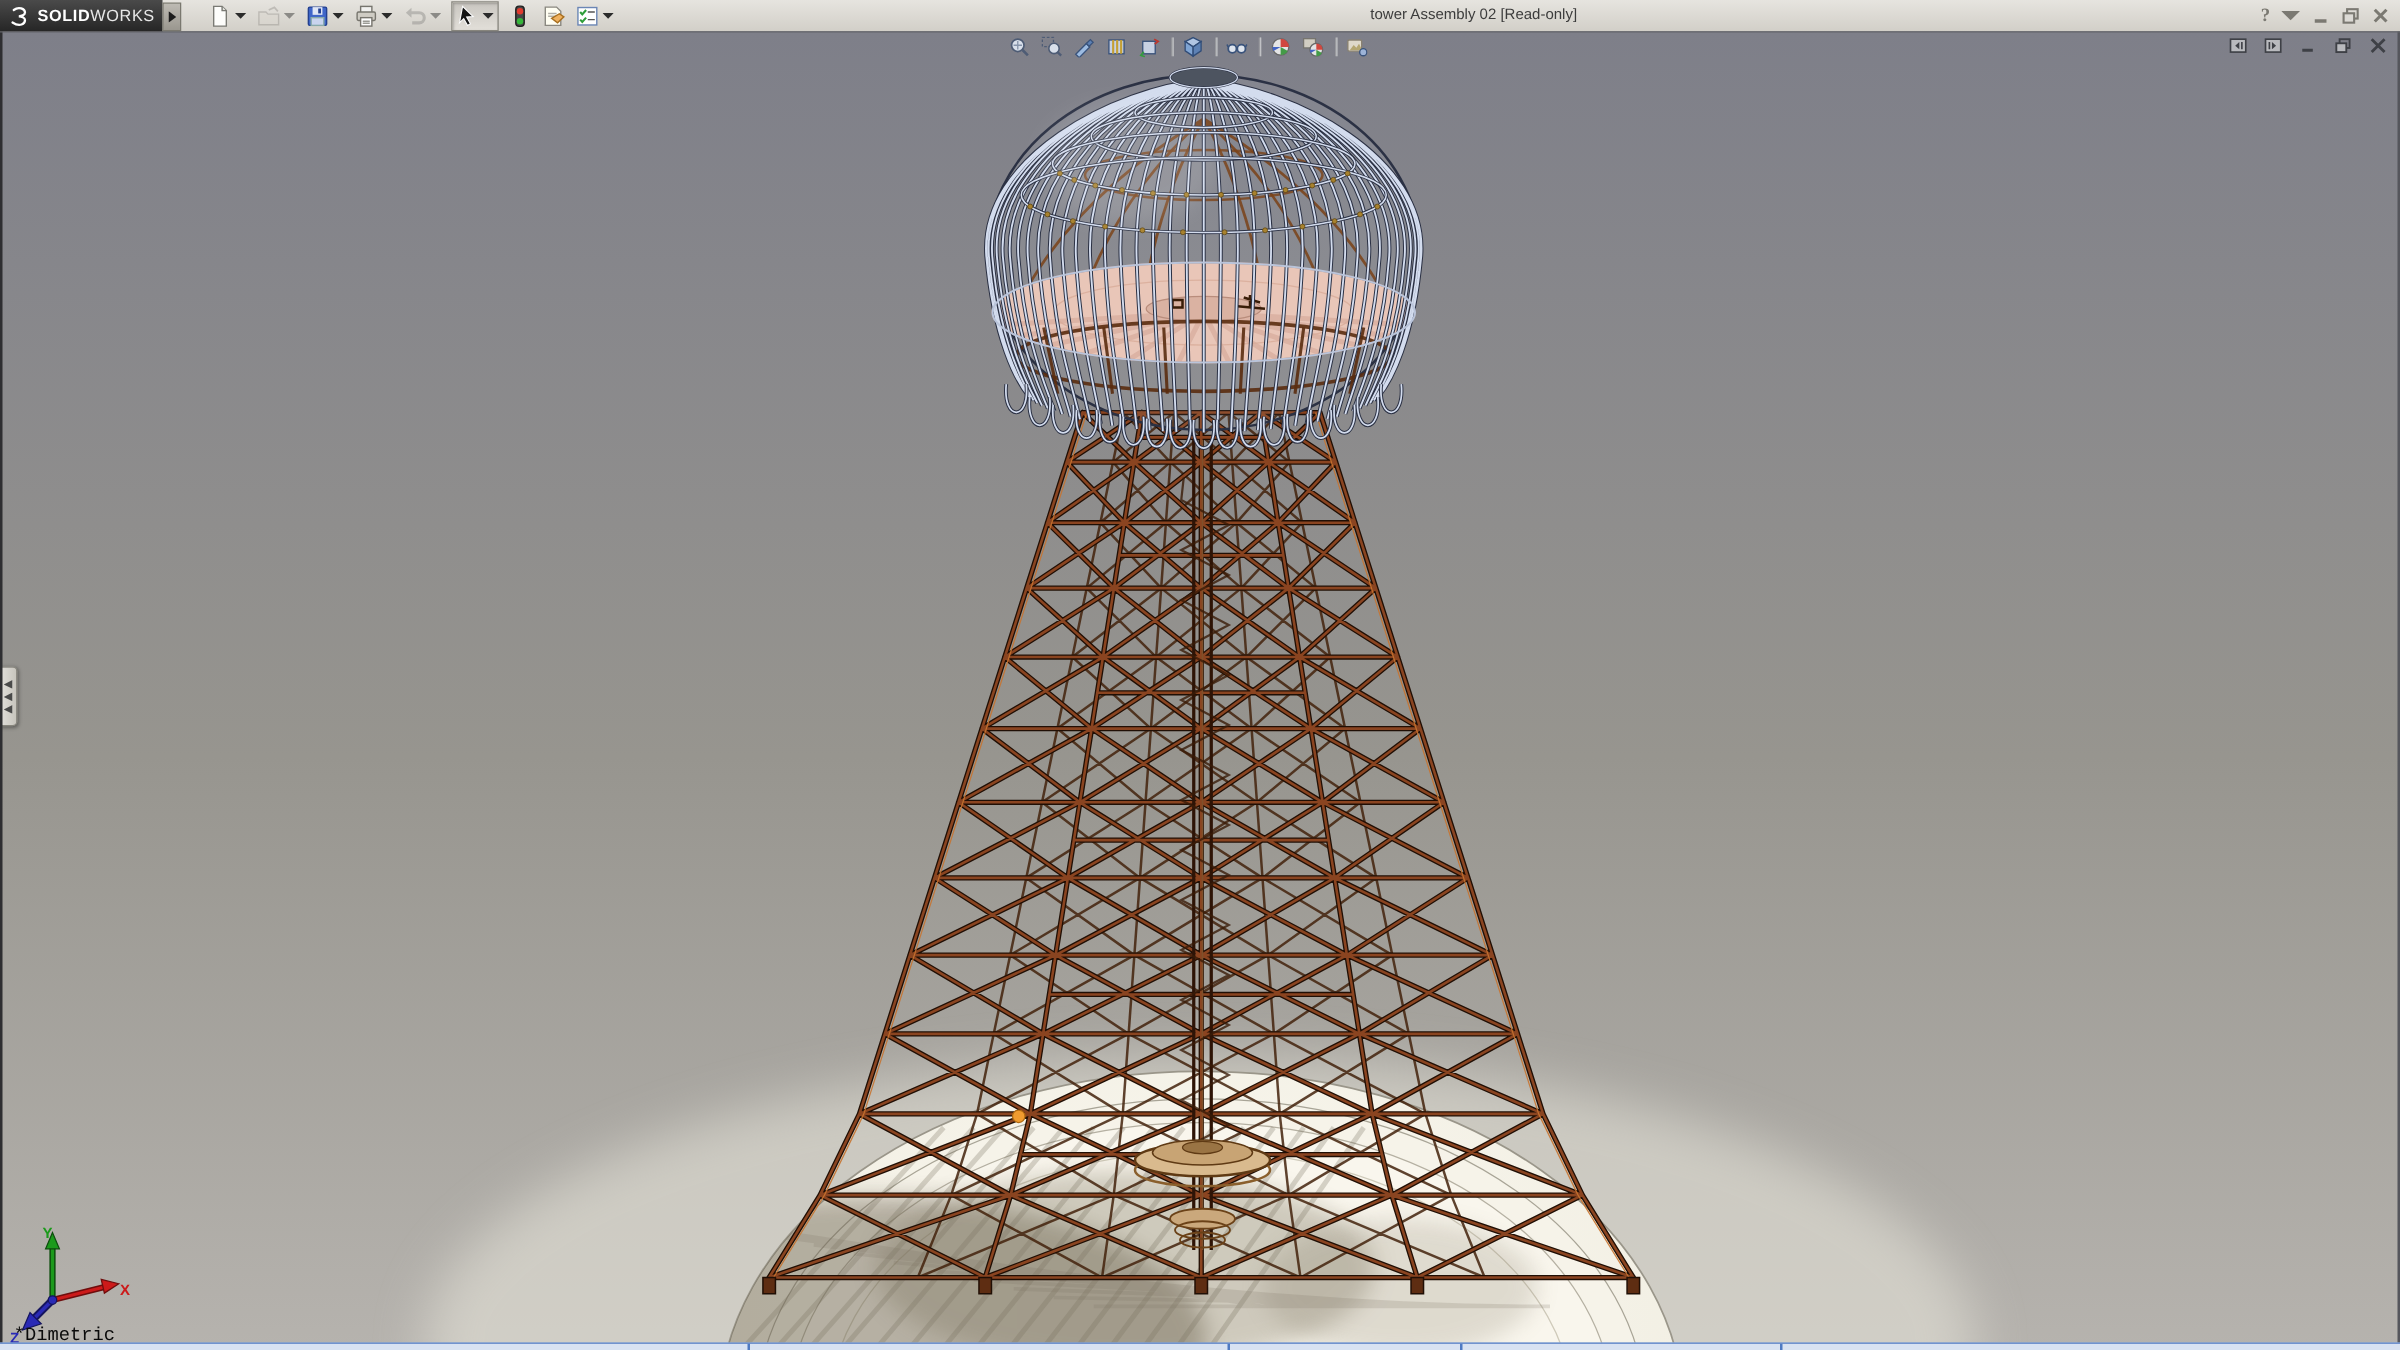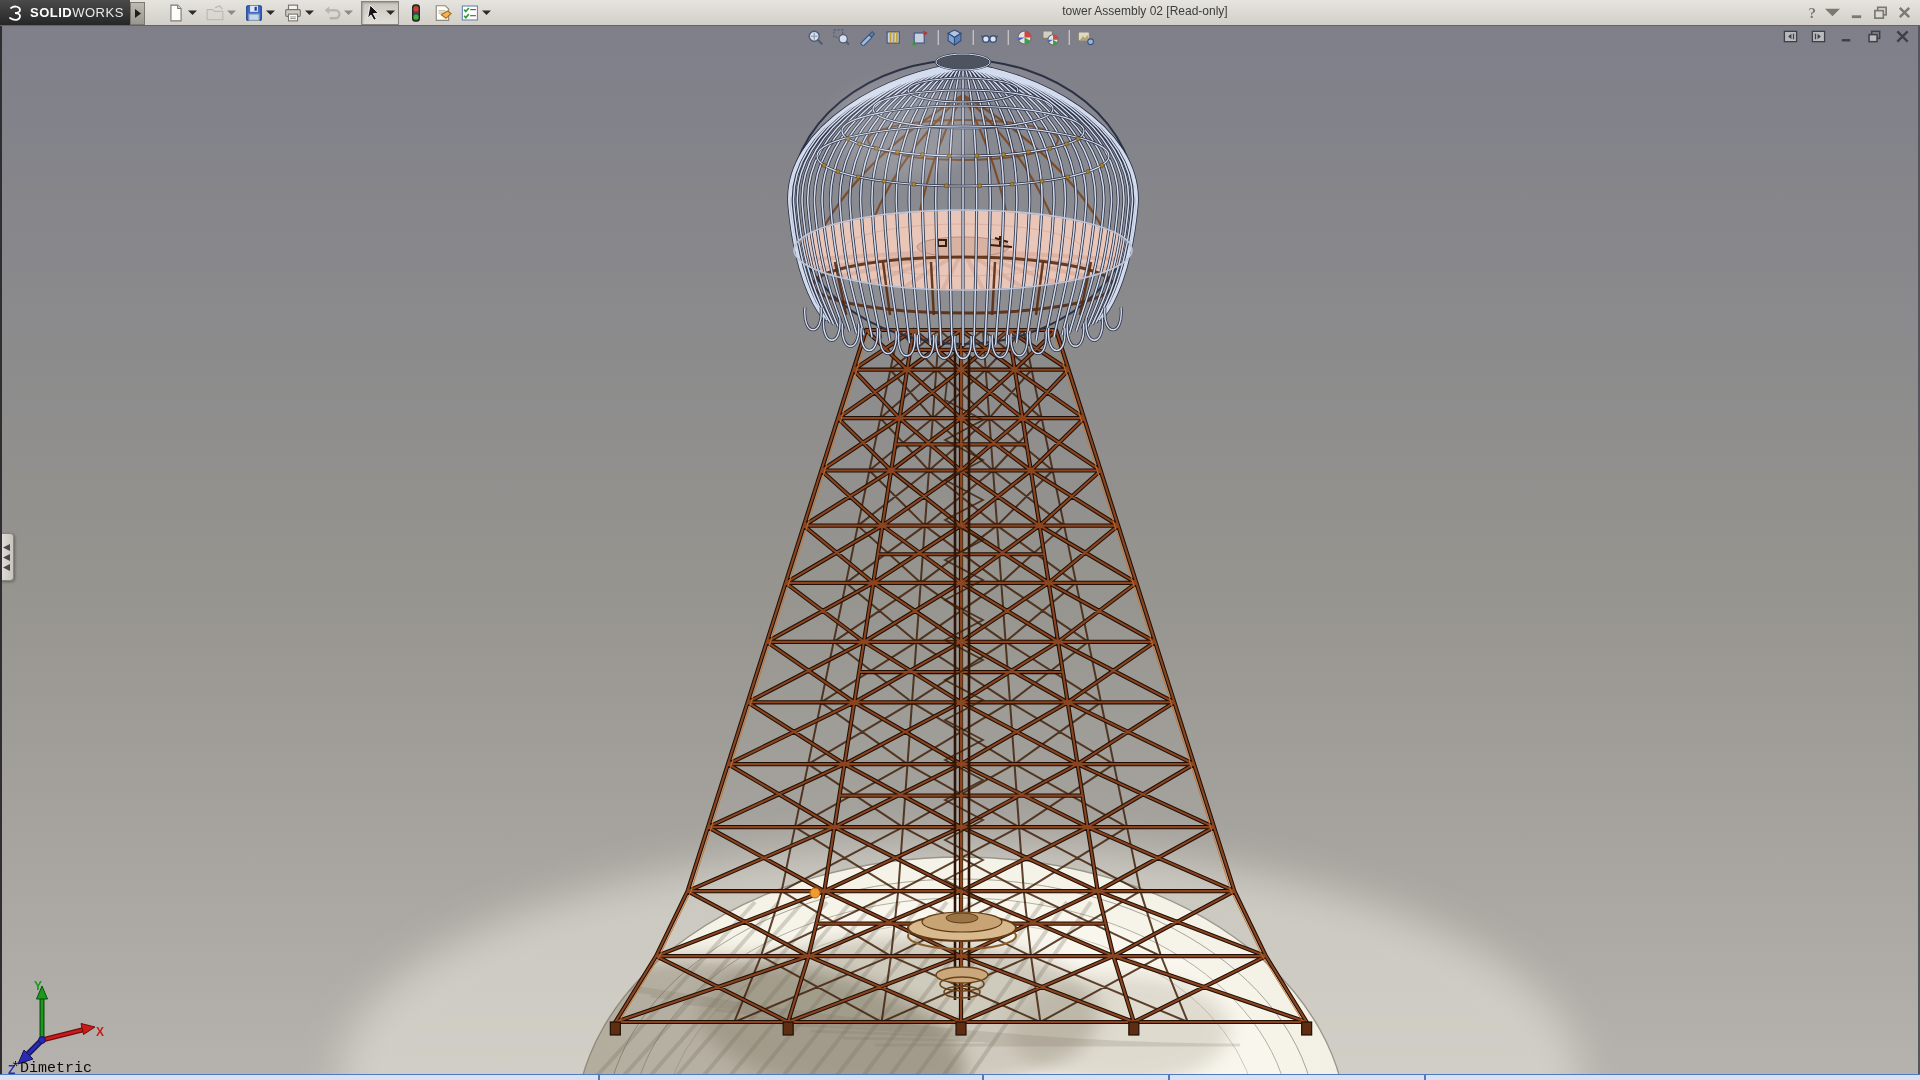--- a/index.html
+++ b/index.html
@@ -16,21 +16,21 @@
   .flyout-tab{position:absolute;left:130px;top:2px;width:13px;height:21px;
     background:linear-gradient(#bdbab3,#9a978f);border:1px solid #7a786f;display:flex;align-items:center;justify-content:center;}
   .main-tools{position:absolute;left:166px;top:1px;height:23px;display:flex;align-items:center;}
   .tbi{display:flex;align-items:center;height:22px;padding:0 1px;margin-right:7px;}
   .tbi .ig{display:flex;} .main-tools .ig svg{width:18px;height:18px;}
   .caret{display:flex;align-items:center;margin-left:3px;}
   .caret svg{width:9px;height:9px;}
   .tbi.disabled{opacity:.45;filter:grayscale(55%);}
   .tbi.pressed{border:1px solid #87857d;background:linear-gradient(#c9c6c0,#e2dfd9);
     box-shadow:inset 1px 1px 2px rgba(0,0,0,.25);padding:0 3px;}
-  .title-text{position:absolute;left:1000px;top:4px;width:290px;text-align:center;
+  .title-text{position:absolute;left:1034px;top:4px;width:290px;text-align:center;
     font-size:12px;color:#3c3c3c;white-space:nowrap;}
   .win-controls{position:absolute;right:8px;top:2px;height:21px;display:flex;align-items:center;gap:9px;color:#7b7972;}
   .help-q{font-size:15px;font-weight:700;font-family:"Liberation Serif",serif;line-height:18px;}
   .win-controls svg{width:15px;height:15px;}
 
   
   .headsup{position:absolute;left:806px;top:27px;height:20px;display:flex;align-items:center;z-index:20;opacity:.93;}
   .headsup .tbi{margin-right:7px;height:19px;}
   .headsup .ig svg{width:17px;height:17px;}
   .hsep{width:1px;height:15px;background:#9b9ca0;border-right:1px solid #c6c7ca;margin:0 6px 0 1px;}

